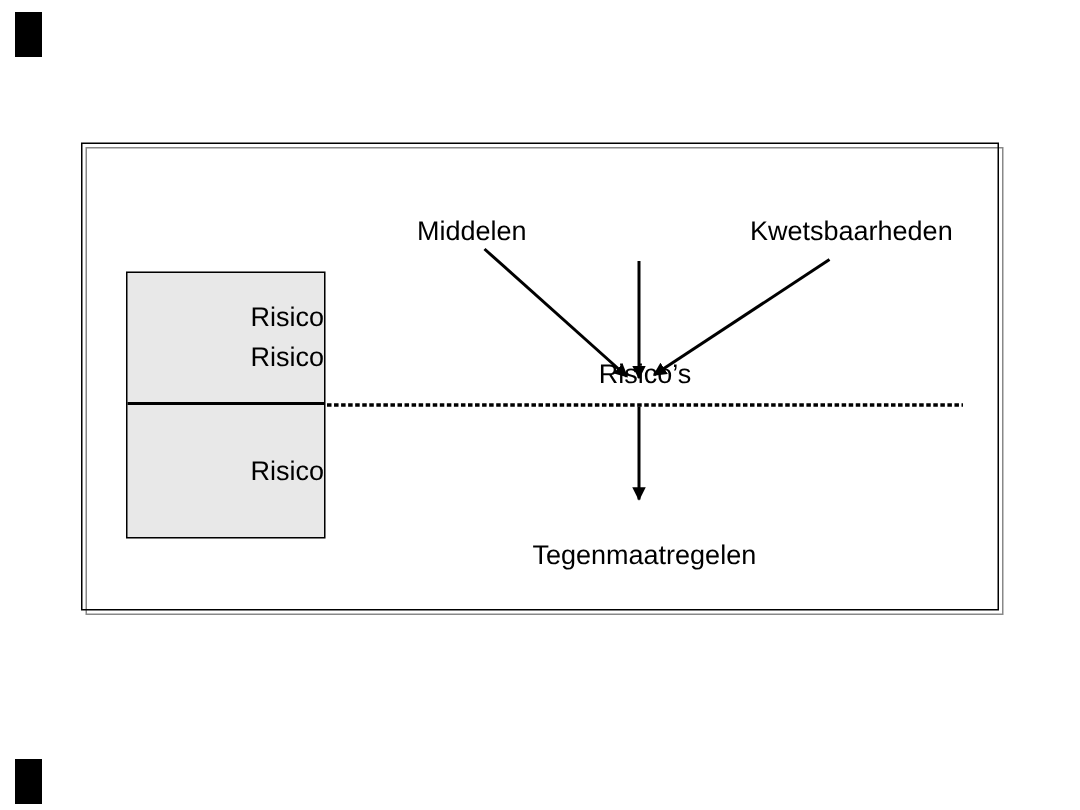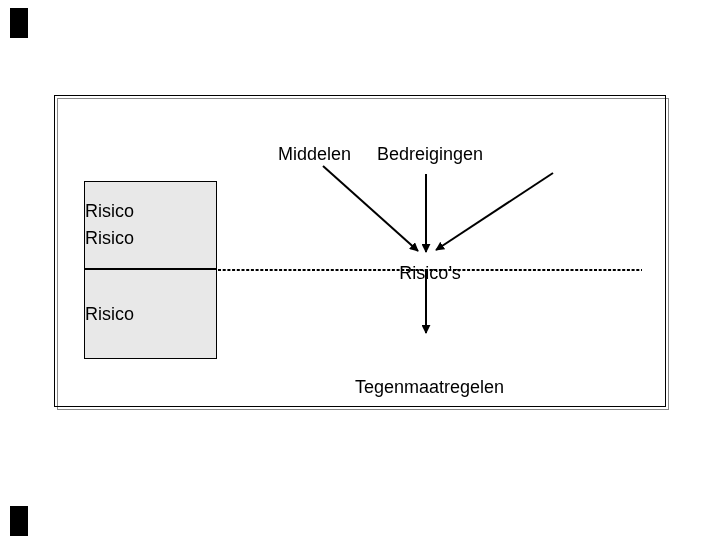--- a/index.html
+++ b/index.html
@@ -33,31 +33,31 @@
   }
 
   
   .lbl{
     position:absolute;font-size:18px;line-height:19px;white-space:nowrap;
     color:var(--ink,#000);
   }
   .lbl-middelen{left:278px;top:145px;}
   .lbl-bedreigingen{left:377px;top:145px;}
   .lbl-kwetsbaarheden{left:500px;top:145px;}
-  .lbl-risicos{left:364px;top:264px;width:132px;text-align:center;}
-  .lbl-tegenmaatregelen{left:355px;top:361px;margin-top:17px;}
+  .lbl-risicos{left:364px;top:240px;width:132px;text-align:center;}
+  .lbl-tegenmaatregelen{left:355px;top:361px;}
 
   
   .side-box{
     position:absolute;left:84px;top:181px;width:131px;height:176px;
     background:var(--box-fill,#e8e8e8);
     border:1px solid var(--ink,#000);
   }
   .cell{
-    display:flex;flex-direction:column;align-items:flex-start;justify-content:center;
+    display:flex;flex-direction:column;align-items:flex-end;justify-content:center;
     text-align:center;font-size:18px;line-height:27px;
   }
   .cell-top{height:86px;border-bottom:2px solid var(--ink,#000);}
   .cell-bottom{height:88px;}
 </style>
 </head>
 <body style="--ink: #000000; --box-fill: #e8e8e8; --frame-shadow: #888888; background: rgb(255, 255, 255);">
 
 <div class="stage">
 
@@ -74,21 +74,21 @@
       </marker>
     </defs>
   <line x1="323" y1="166" x2="418" y2="251" stroke="#000000" stroke-width="2" marker-end="url(#ah)"></line>
       <line x1="426" y1="174" x2="426" y2="252" stroke="#000000" stroke-width="2" marker-end="url(#ah)"></line>
       <line x1="553" y1="173" x2="436" y2="250" stroke="#000000" stroke-width="2" marker-end="url(#ah)"></line>
       <line x1="426" y1="271" x2="426" y2="333" stroke="#000000" stroke-width="2" marker-end="url(#ah)"></line>
       <line x1="218" y1="270" x2="642" y2="270" stroke="#000000" stroke-width="2.2" stroke-dasharray="3 1.7"></line>
     </svg>
 
   <div class="lbl lbl-middelen">Middelen</div>
-  <div class="lbl lbl-bedreigingen">Bedreigingen</div>
+  <div class="lbl lbl-kwetsbaarheden">Kwetsbaarheden</div>
 
   <div class="side-box">
     <div class="cell cell-top">
       <span>Risico</span>
       <span>Risico</span>
     </div>
     <div class="cell cell-bottom">
       <span>Risico</span>
     </div>
   </div>

